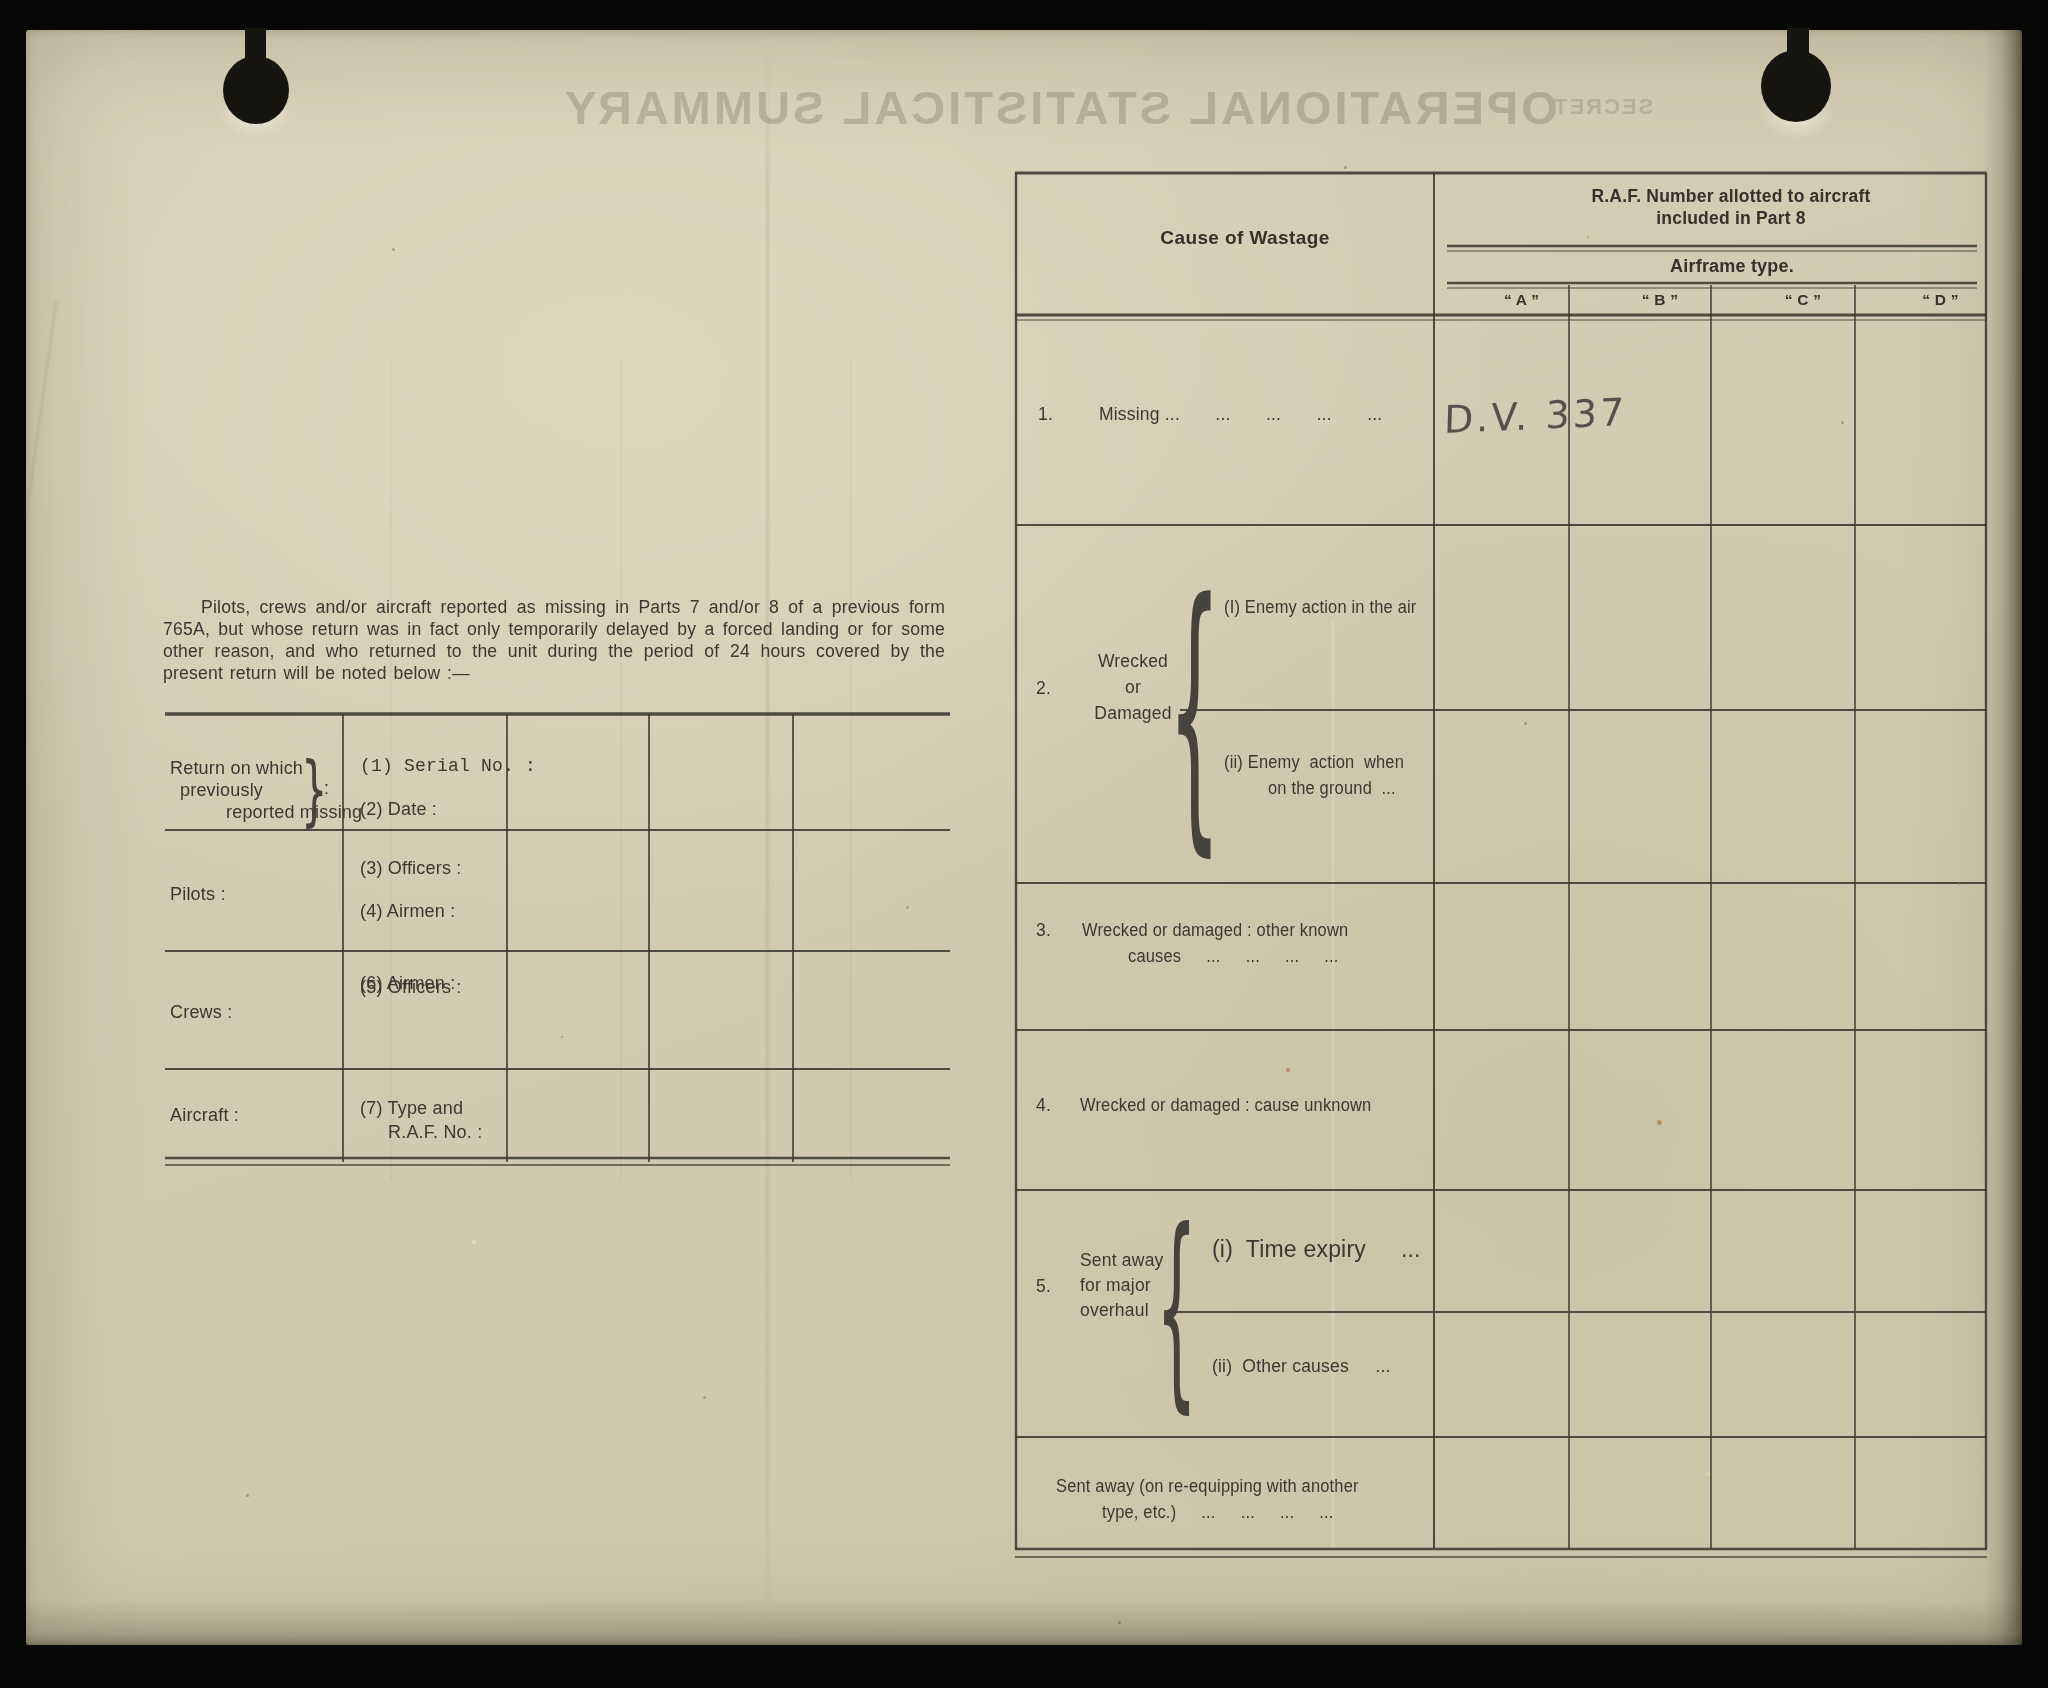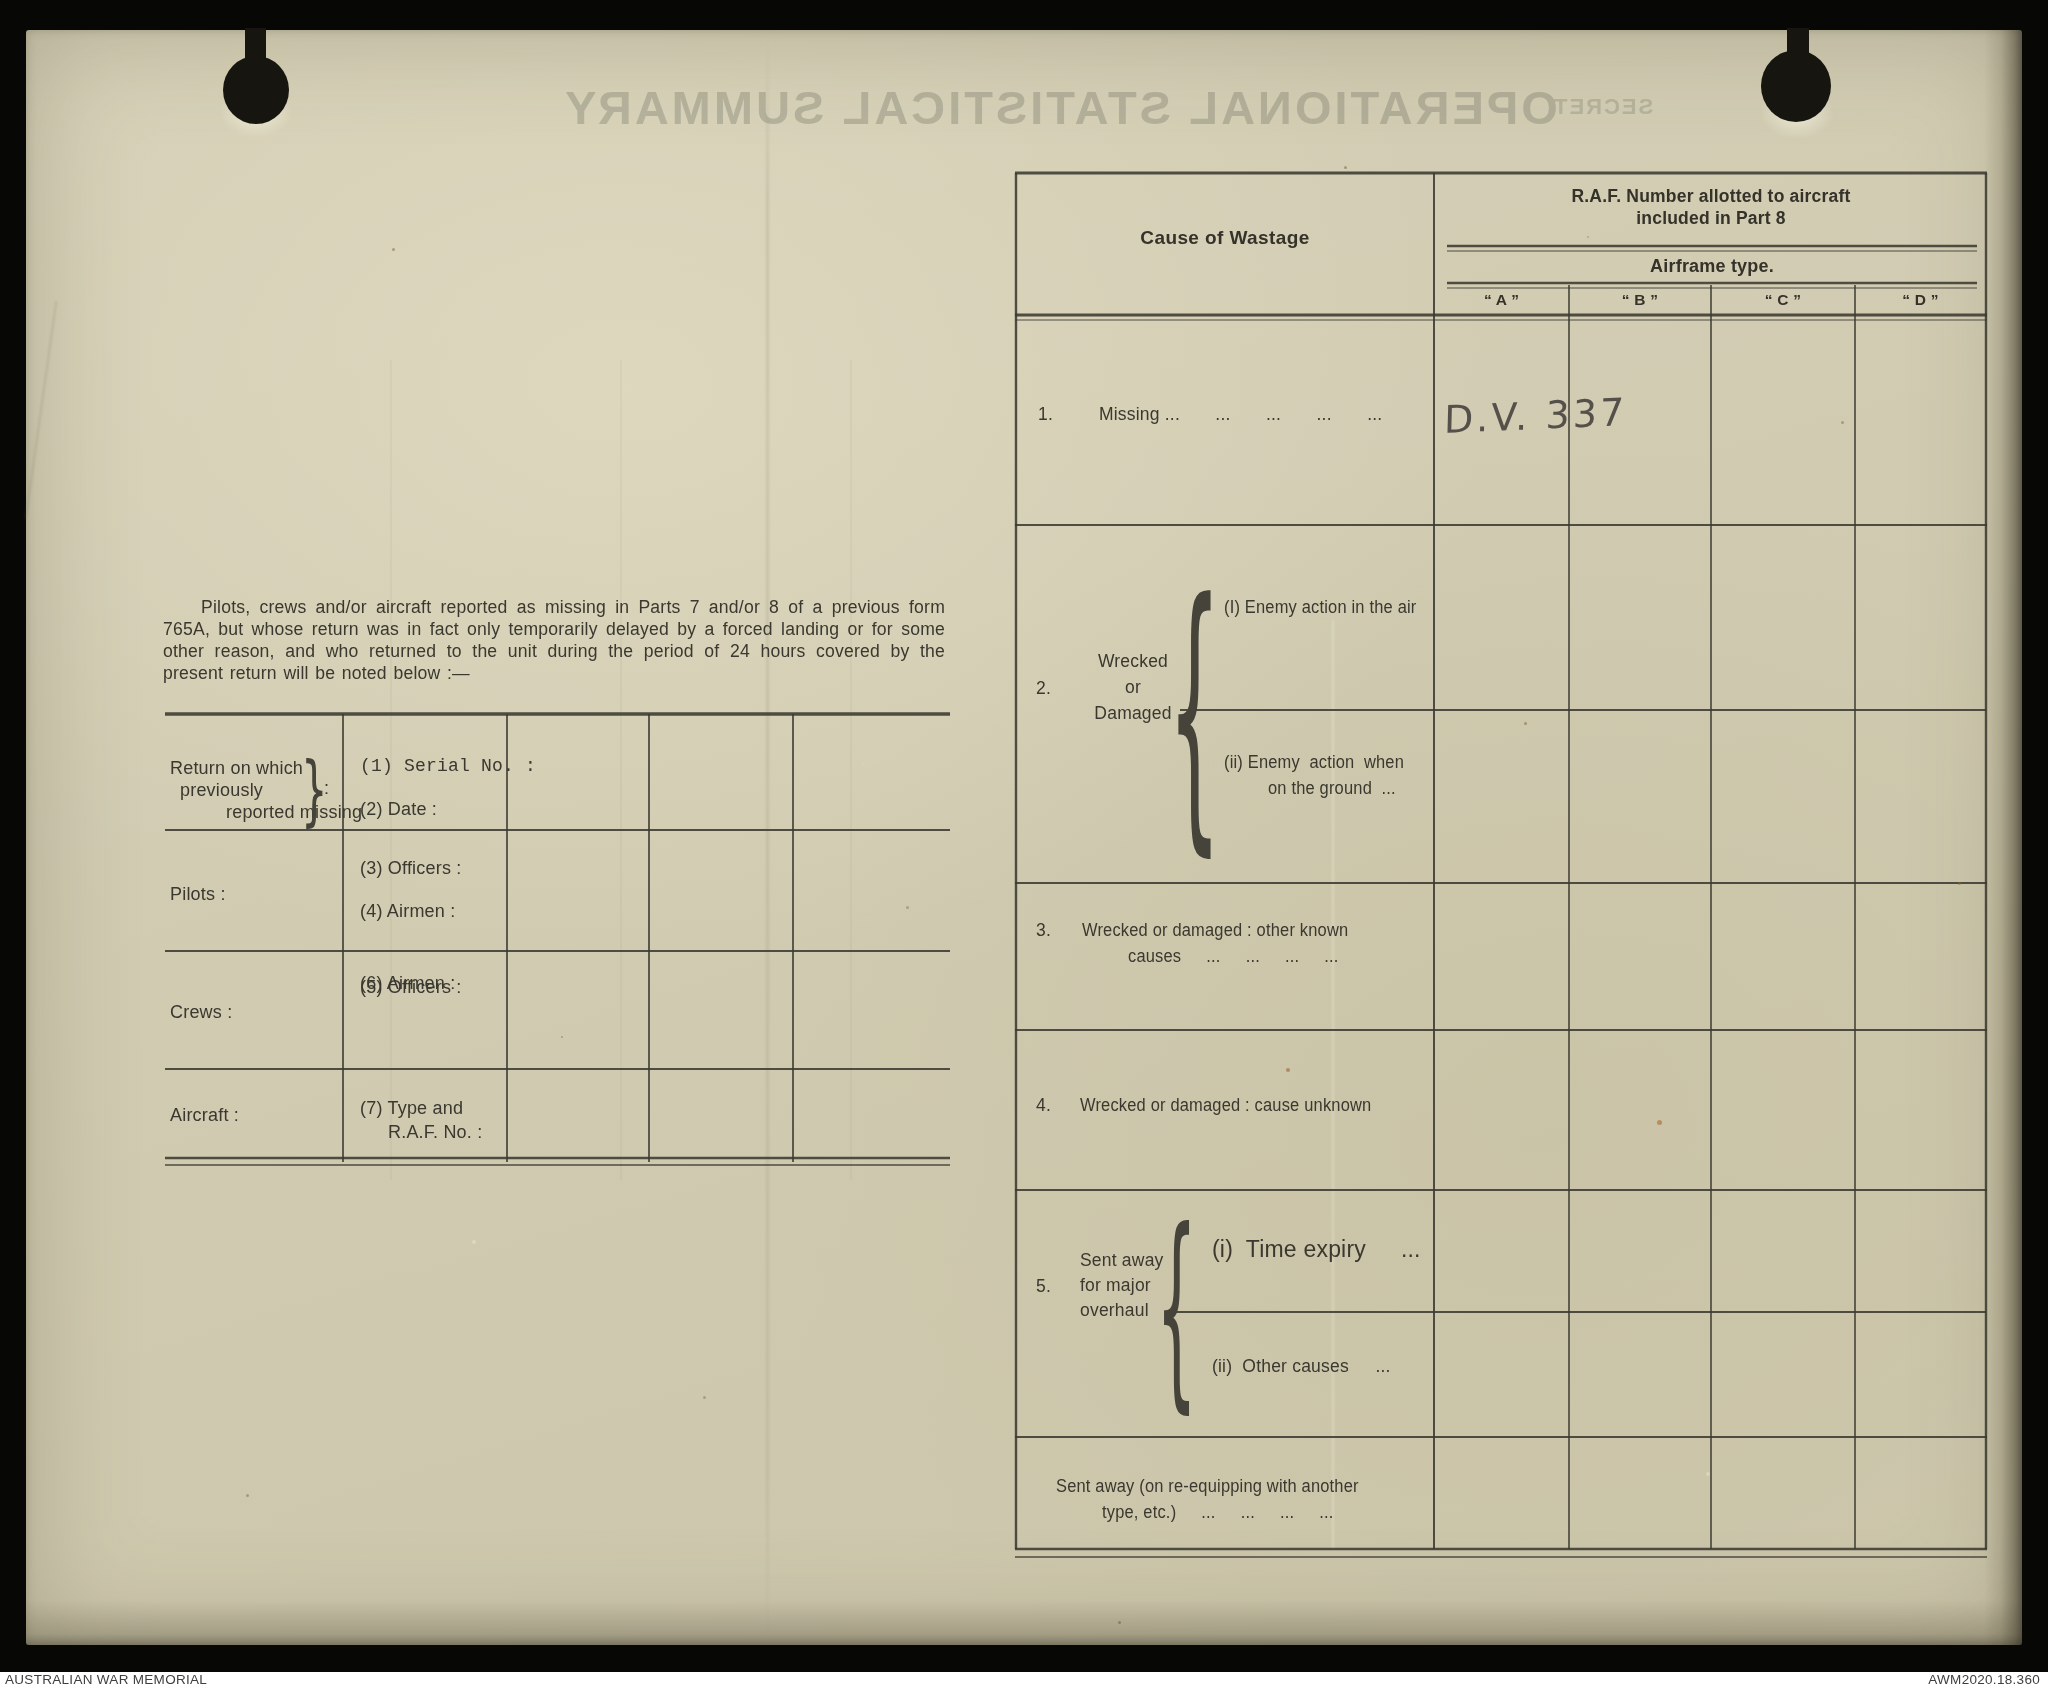--- a/index.html
+++ b/index.html
@@ -5,21 +5,21 @@
   html,body{margin:0;padding:0;background:#000;}
   #stage{position:relative;width:2048px;height:1688px;background:#070706;overflow:hidden;
          font-family:"Liberation Sans",sans-serif;}
   .paper{position:absolute;left:26px;top:30px;width:1996px;height:1615px;border-radius:3px;
          background:
            radial-gradient(1250px 820px at 30% 22%, rgba(230,224,198,0.55), rgba(230,224,198,0) 70%),
            radial-gradient(1100px 950px at 76% 68%, rgba(197,190,160,0.5), rgba(197,190,160,0) 72%),
            linear-gradient(163deg, #d4cfb6 0%, #d0cbb1 45%, #ccc6ab 100%);
          box-shadow: inset 0 0 110px rgba(92,85,60,0.30), inset 0 0 10px rgba(70,64,45,0.28);}
   .t{position:absolute;font-size:18px;line-height:1.18;color:#3a382f;white-space:pre;letter-spacing:0.2px;}
-  .b{font-weight:bold;color:#343229;}
+  .b{font-weight:bold;color:#343229;padding-left:20px;}
   .c{text-align:center;}
   .cond{transform:scaleX(0.94);transform-origin:left top;}
   .para{white-space:normal;text-align:justify;text-indent:38px;font-size:17.6px;line-height:22px;
         word-spacing:1.5px;color:#3a382f;}
   .brace{position:absolute;color:#45433a;font-family:"DejaVu Sans",sans-serif;line-height:1;
          transform-origin:left top;}
   .hand{position:absolute;font-family:"DejaVu Sans",sans-serif;color:#55514a;font-size:38px;
         letter-spacing:3px;transform:rotate(-2.5deg) skewX(-4deg);white-space:pre;}
   .ghost{position:absolute;transform:scaleX(-1);color:rgba(104,104,90,0.30);filter:blur(0.7px);
          font-weight:bold;white-space:pre;}
@@ -171,18 +171,14 @@
   <div class="speck" style="left:1841px;top:421px;width:3px;height:3px;background:rgba(138,106,58,0.5);"></div>
   <div class="speck" style="left:561px;top:1036px;width:2px;height:2px;background:rgba(107,85,48,0.4);"></div>
   <div class="speck" style="left:1958px;top:882px;width:3px;height:3px;background:rgba(138,106,58,0.5);"></div>
   <div class="speck" style="left:246px;top:1494px;width:3px;height:3px;background:rgba(125,92,50,0.45);"></div>
   <div class="speck" style="left:1587px;top:236px;width:2px;height:2px;background:rgba(138,106,58,0.4);"></div>
   <div class="speck" style="left:1344px;top:166px;width:3px;height:3px;background:rgba(107,85,48,0.45);"></div>
   <div class="speck" style="left:472px;top:1240px;width:4px;height:4px;background:rgba(230,223,194,0.7);"></div>
   <div class="speck" style="left:1706px;top:1472px;width:4px;height:4px;background:rgba(230,223,194,0.6);"></div>
   <div class="speck" style="left:862px;top:762px;width:3px;height:3px;background:rgba(223,215,184,0.6);"></div>
 
-  <div class="awm">
-    <span style="left:5px;">AUSTRALIAN WAR MEMORIAL</span>
-    <span style="right:8px;">AWM2020.18.360</span>
-  </div>
 
 </div>
 
 </body></html>

